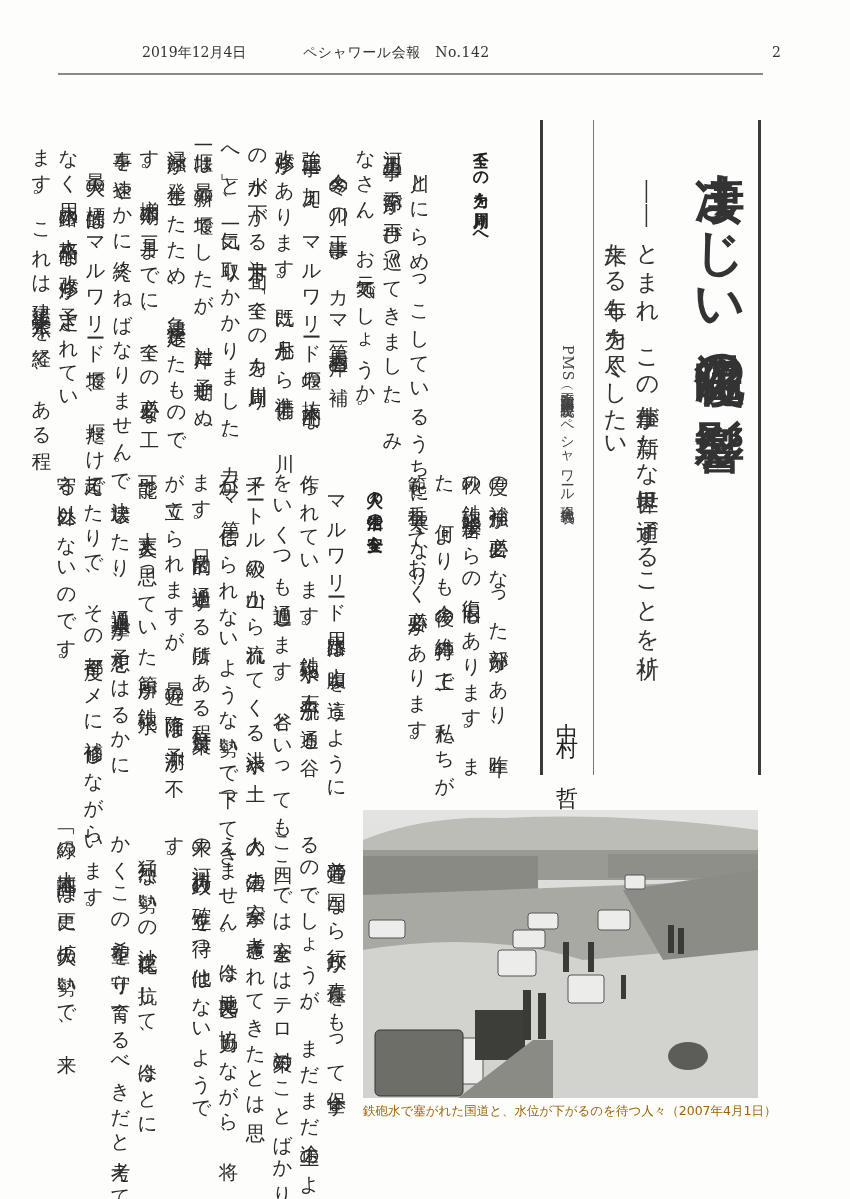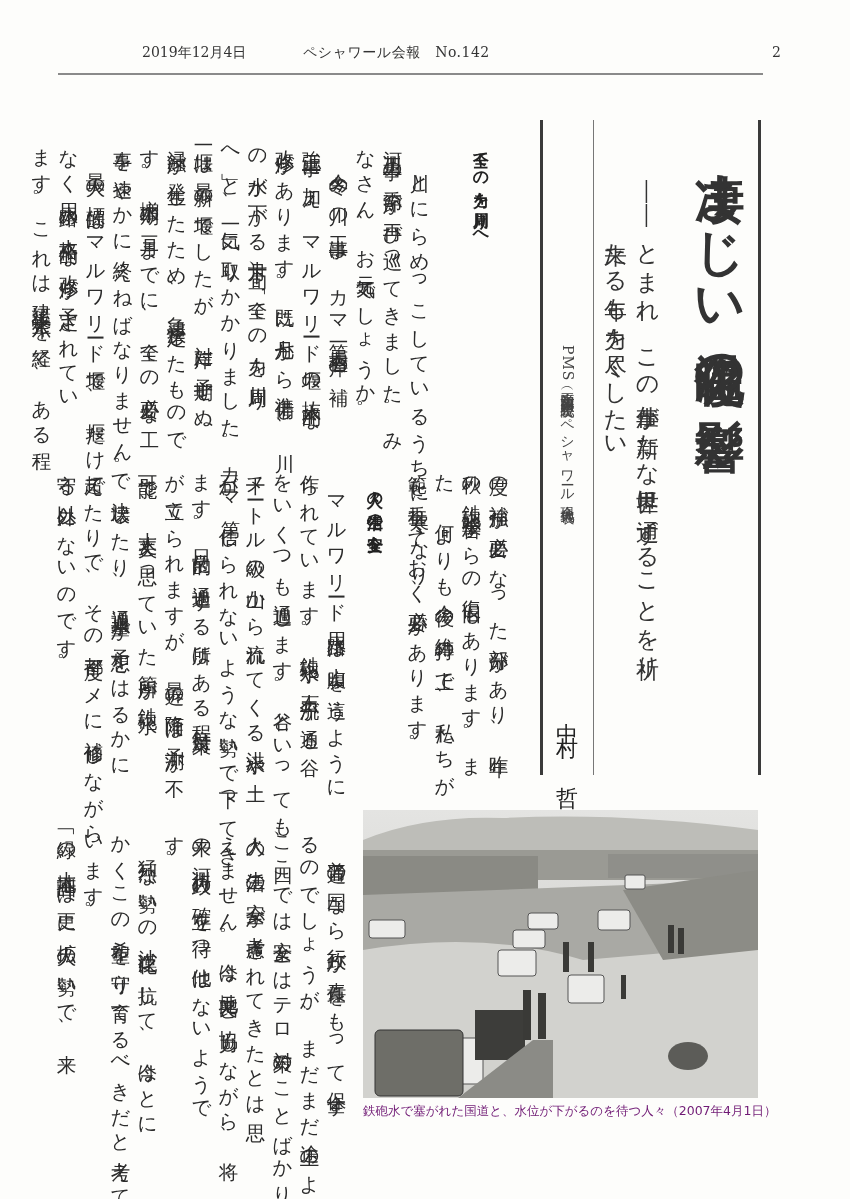--- a/index.html
+++ b/index.html
@@ -22,21 +22,21 @@
   .titlebox-right{left:758px;top:120px;width:3px;height:655px;background:#3a3a3a;}
 
   .title{left:690px;top:135px;font-size:50px;font-weight:bold;letter-spacing:2px;line-height:60px;color:#333;font-family:"DejaVu Serif",serif;}
   .subtitle{left:600px;top:180px;font-size:23px;line-height:32px;letter-spacing:1px;color:#333;}
   .subtitle .line{display:block;}
   .sub-line2{padding-top:46px;}
   .byline{left:548px;top:345px;font-size:14px;letter-spacing:1px;line-height:40px;color:#444;}
   .author{left:552px;top:705px;font-size:22px;letter-spacing:14px;color:#222;}
 
   .photo{left:363px;top:810px;width:395px;height:288px;overflow:hidden;background:#aaa;}
-  .caption{left:363px;top:1103px;width:400px;font-family:"DejaVu Sans","Liberation Sans",sans-serif;font-size:12.5px;color:#701a75;white-space:nowrap;}
+  .caption{left:363px;top:1103px;width:400px;font-family:"DejaVu Sans","Liberation Sans",sans-serif;font-size:12.5px;color:#a16207;white-space:nowrap;}
 </style>
 </head>
 <body>
 
 <div class="abs header">
   <span class="date">2019年12月4日</span>
   <span class="paper">ペシャワール会報　No.142</span>
   <span class="pageno">2</span>
 </div>
 <div class="abs header-rule"></div>

